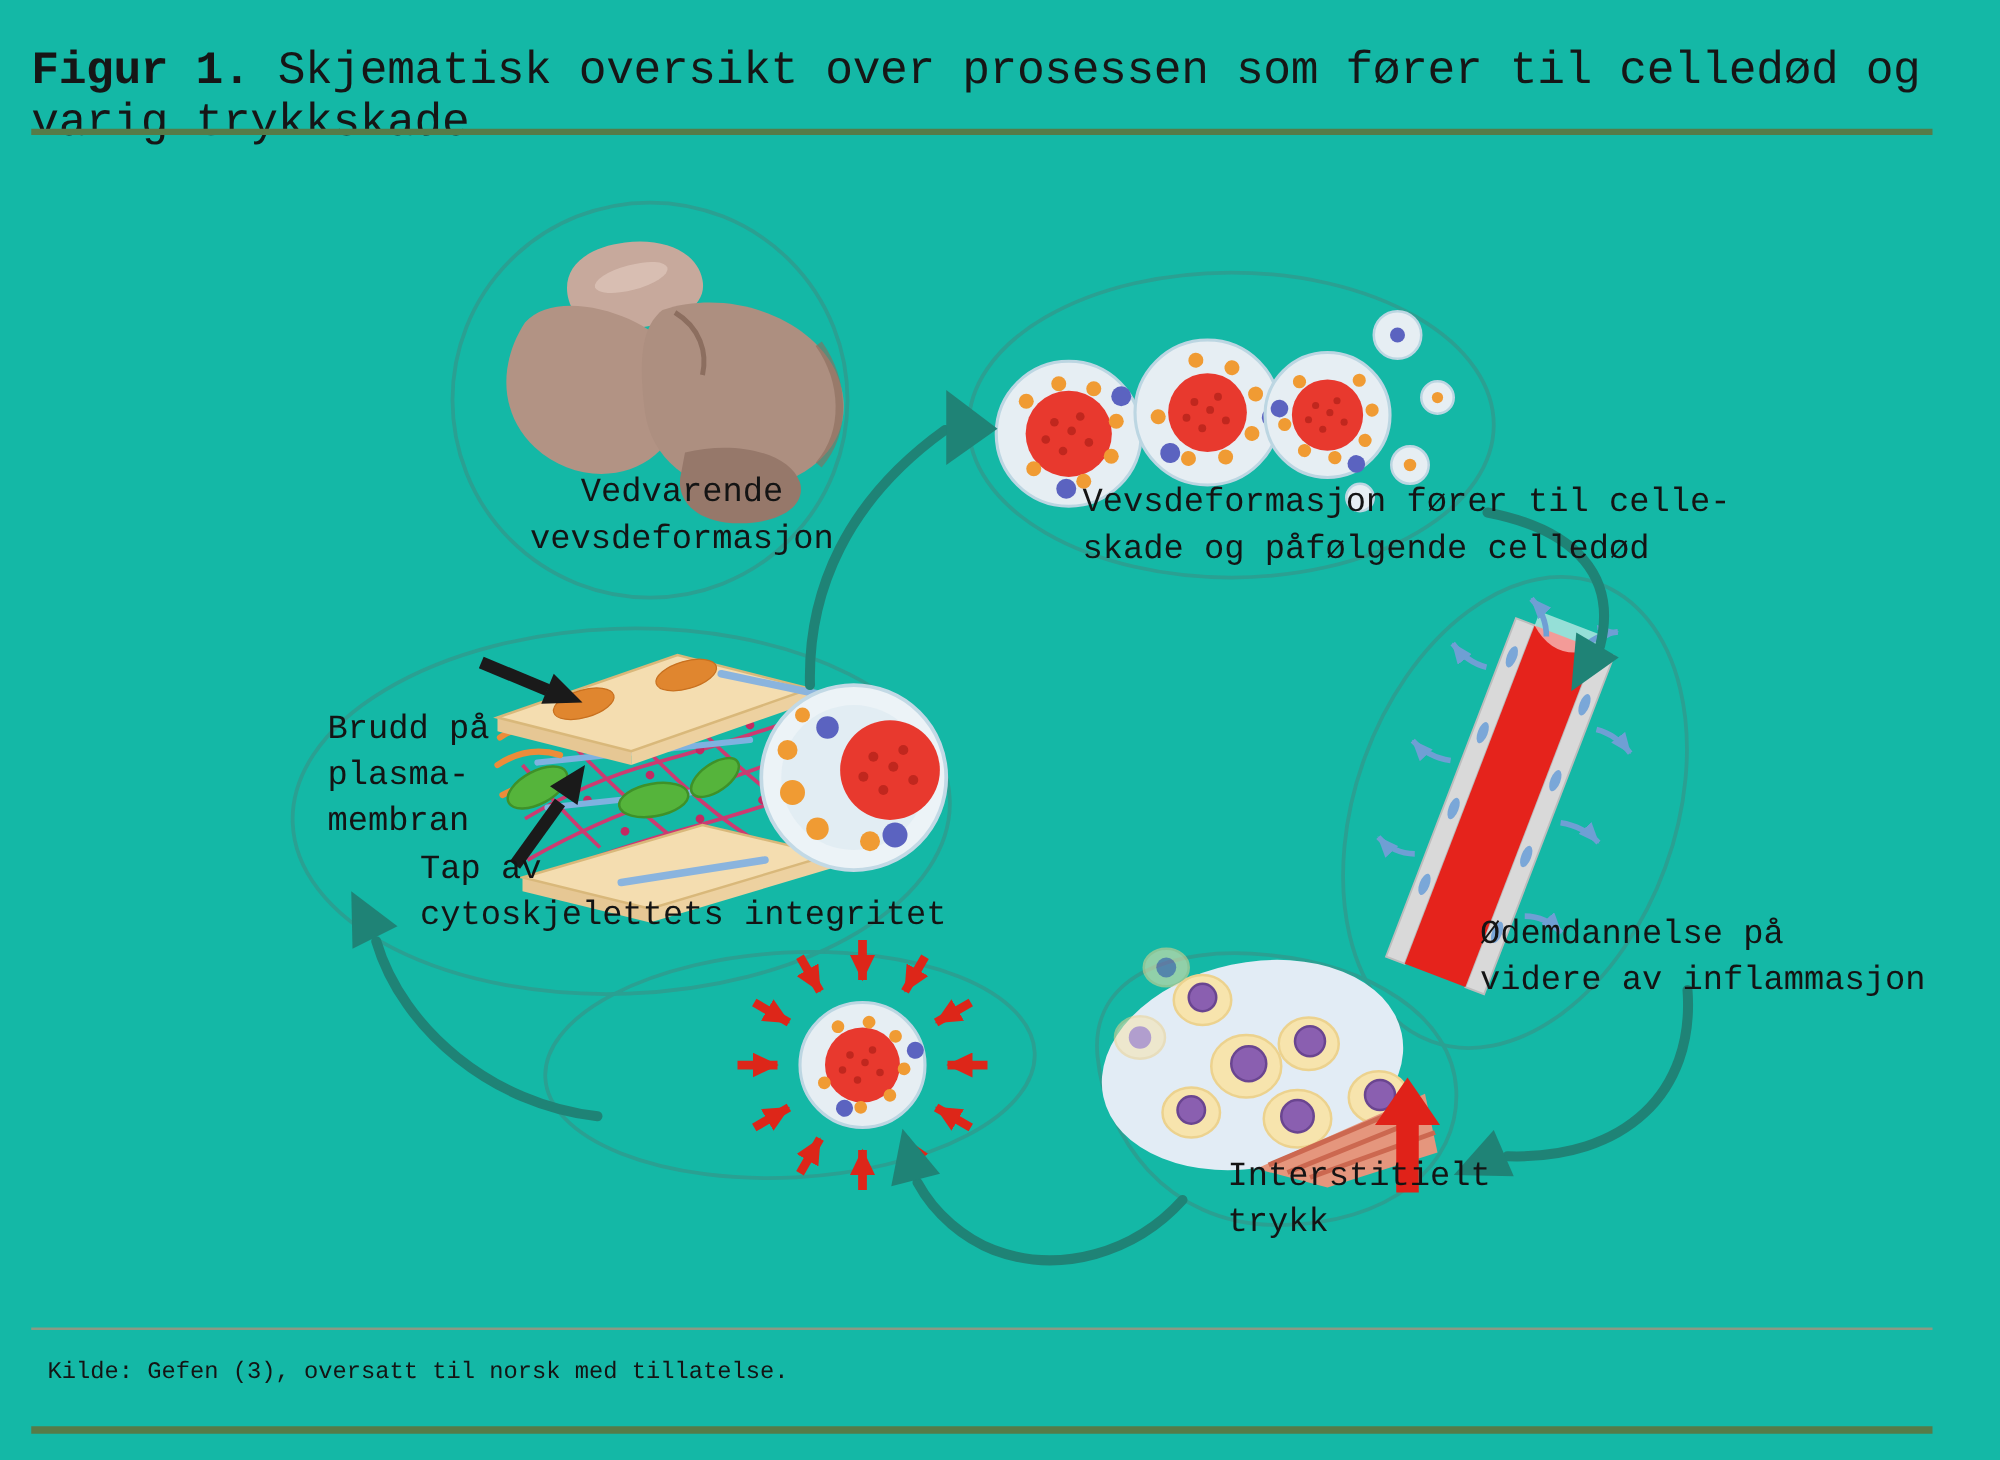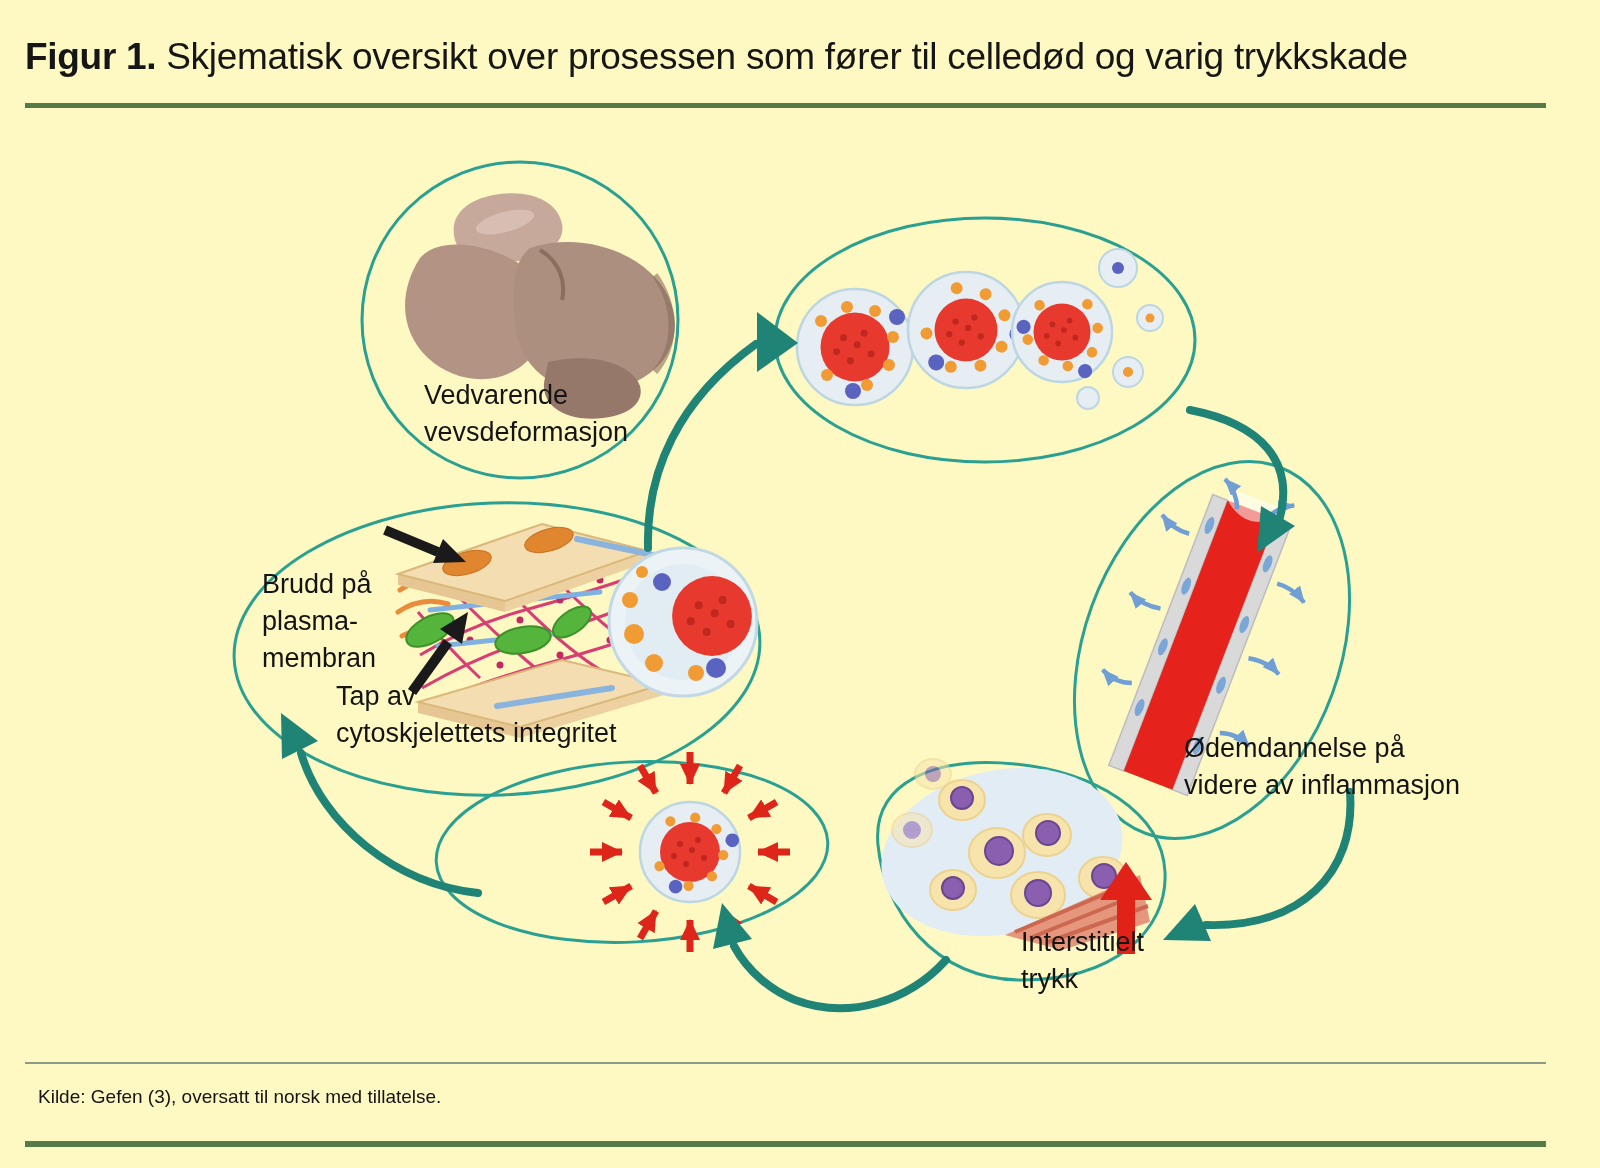--- a/index.html
+++ b/index.html
@@ -1,17 +1,17 @@
 <!DOCTYPE html>
 <html><head>
 <meta charset="utf-8">
 <style>
   html,body{margin:0;padding:0;background:#ffffff;}
-  .page{position:relative;width:1600px;height:1168px;background:#fef9c3;
-        font-family:Liberation Sans, sans-serif;overflow:hidden;color:#161616;}
+  .page{position:relative;width:1600px;height:1168px;background:#14b8a6;
+        font-family:Liberation Mono, monospace;overflow:hidden;color:#161616;}
   .title{position:absolute;left:25px;top:36px;font-size:37px;letter-spacing:-0.3px;}
   .title b{font-weight:700;}
   .rule{position:absolute;left:25px;width:1521px;}
   #rule-top{top:103px;height:5px;background:#567b48;}
   #rule-thin{top:1062px;height:2px;background:#8a9a84;}
   #rule-bottom{top:1141px;height:6px;background:#567b48;}
   .diagram{position:absolute;left:0;top:0;}
   .label{position:absolute;white-space:pre-line;font-size:27px;line-height:37px;color:#141414;}
   .source{position:absolute;left:38px;top:1086px;font-size:19px;color:#141414;}
 </style>
@@ -284,25 +284,27 @@
     </g>
     <g fill="#1f8376">
       <polygon points="757,312 798,343 757,372"></polygon>
       <polygon points="1257,553 1295,526 1261,506"></polygon>
       <polygon points="1163,940 1211,941 1195,904"></polygon>
       <polygon points="722,903 752,939 713,949"></polygon>
       <polygon points="281,713 318,741 282,759"></polygon>
     </g>
   </svg>
 
-  <div class="label" style="left:424px;top:377px;">Vedvarende
+  <div class="label" style="left:424px;top:377px;text-align:center;">Vedvarende
 vevsdeformasjon</div>
+  <div class="label" style="left:866px;top:385px;">Vevsdeformasjon fører til celle-
+skade og påfølgende celledød</div>
   <div class="label" style="left:1184px;top:730px;">Ødemdannelse på
 videre av inflammasjon</div>
-  <div class="label" style="left:982px;top:924px;margin-left:39px;">Interstitielt
+  <div class="label" style="left:982px;top:924px;">Interstitielt
 trykk</div>
   <div class="label" style="left:262px;top:566px;">Brudd på
 plasma-
 membran</div>
   <div class="label" style="left:336px;top:678px;">Tap av
 cytoskjelettets integritet</div>
 
   <div id="rule-thin" class="rule"></div>
   <div class="source">Kilde: Gefen (3), oversatt til norsk med tillatelse.</div>
   <div id="rule-bottom" class="rule"></div>

